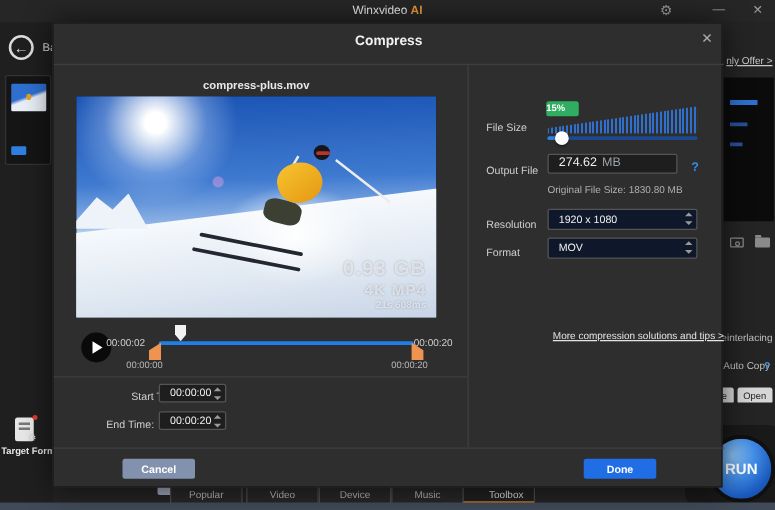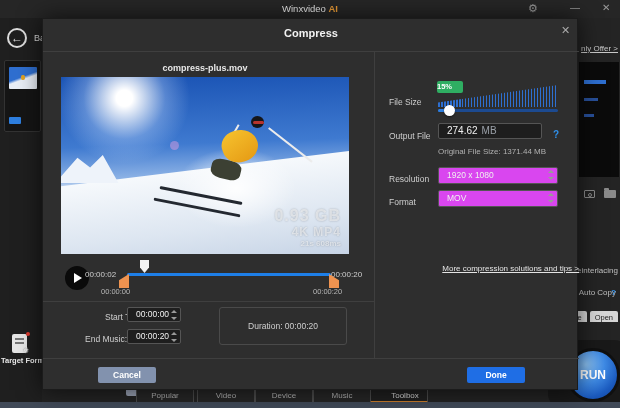--- a/index.html
+++ b/index.html
@@ -145,21 +145,21 @@
   #slider-track { left:395px; top:90px; width:120px; height:3px; background:#1c4a90; border-radius:2px; }
   #slider-fill { left:395px; top:90px; width:14px; height:3px; background:#2e7fe0; border-radius:2px; }
   #slider-thumb { left:401px; top:85.5px; width:11px; height:11px; background:#fff; border-radius:50%; box-shadow:0 1px 2px rgba(0,0,0,.5); }
   #lbl-output { top:112px; }
   #out-box { left:395px; top:104px; width:104px; height:16px; background:#1e1e1e; border:1px solid #555; border-radius:2px;
     font-size:10px; line-height:14px; padding-left:8px; color:#f0f0f0; }
   #out-box .unit { color:#9aa0a8; margin-left:4px; }
   #out-help { left:510px; top:110px; font-size:10px; font-weight:bold; color:#2f8fe8; }
   #orig-size { left:395px; top:128px; font-size:8px; color:#b0b0b0; }
   #lbl-res { top:155px; }
-  .sel-box { left:395px; width:120px; height:17px; background:#d946ef; border:1px solid #555; border-radius:2px;
+  .sel-box { left:395px; width:120px; height:17px; background:#0f172a; border:1px solid #555; border-radius:2px;
     font-size:8.5px; line-height:15px; padding-left:8px; color:#f0f0f0; }
   #sel-res { top:148px; }
   #lbl-format { top:178px; }
   #sel-format { top:171px; }
   #more-link { left:331px; top:245px; width:205px; text-align:right; font-size:8px; color:#e4e4e4; text-decoration:underline; }
   #done-btn { left:424px; top:348px; width:58px; height:16px; background:#1f6ee5; border-radius:2px;
     color:#fff; font-size:8.5px; font-weight:bold; text-align:center; line-height:16px; }
 </style>
 </head>
 <body>
@@ -283,44 +283,43 @@
     <div class="abs" id="sep-player"></div>
 
     <div class="abs fld-label" id="lbl-start">Start Time:</div>
     <div class="abs time-input" id="inp-start">
       <span>00:00:00</span>
       <span class="stepper">
           <i class="tri-up"></i>
           <i class="tri-dn"></i>
         </span>
     </div>
-    <div class="abs fld-label" id="lbl-end">End Music:</div>
+    <div class="abs fld-label" id="lbl-end">End Time:</div>
     <div class="abs time-input" id="inp-end">
       <span>00:00:20</span>
       <span class="stepper">
           <i class="tri-up"></i>
           <i class="tri-dn"></i>
         </span>
     </div>
-    <div class="abs" id="duration-box">Duration:  00:00:20</div>
     <div class="abs" id="cancel-btn">Cancel</div>
 
     <div class="abs r-label" id="lbl-filesize">File Size</div>
     <div class="abs" id="wedge"></div>
     <div class="abs" id="badge">15%</div>
     <div class="abs" id="slider-track"></div>
     <div class="abs" id="slider-fill"></div>
     <div class="abs" id="slider-thumb"></div>
 
     <div class="abs r-label" id="lbl-output">Output File</div>
     <div class="abs" id="out-box">
       <span>274.62</span><span class="unit">MB</span>
     </div>
     <div class="abs" id="out-help">?</div>
-    <div class="abs" id="orig-size">Original File Size: 1371.44 MB</div>
+    <div class="abs" id="orig-size">Original File Size: 1830.80 MB</div>
 
     <div class="abs r-label" id="lbl-res">Resolution</div>
     <div class="abs sel-box" id="sel-res">
       <span>1920 x 1080</span>
       <span class="stepper">
           <i class="tri-up"></i>
           <i class="tri-dn"></i>
         </span>
     </div>
     <div class="abs r-label" id="lbl-format">Format</div>

